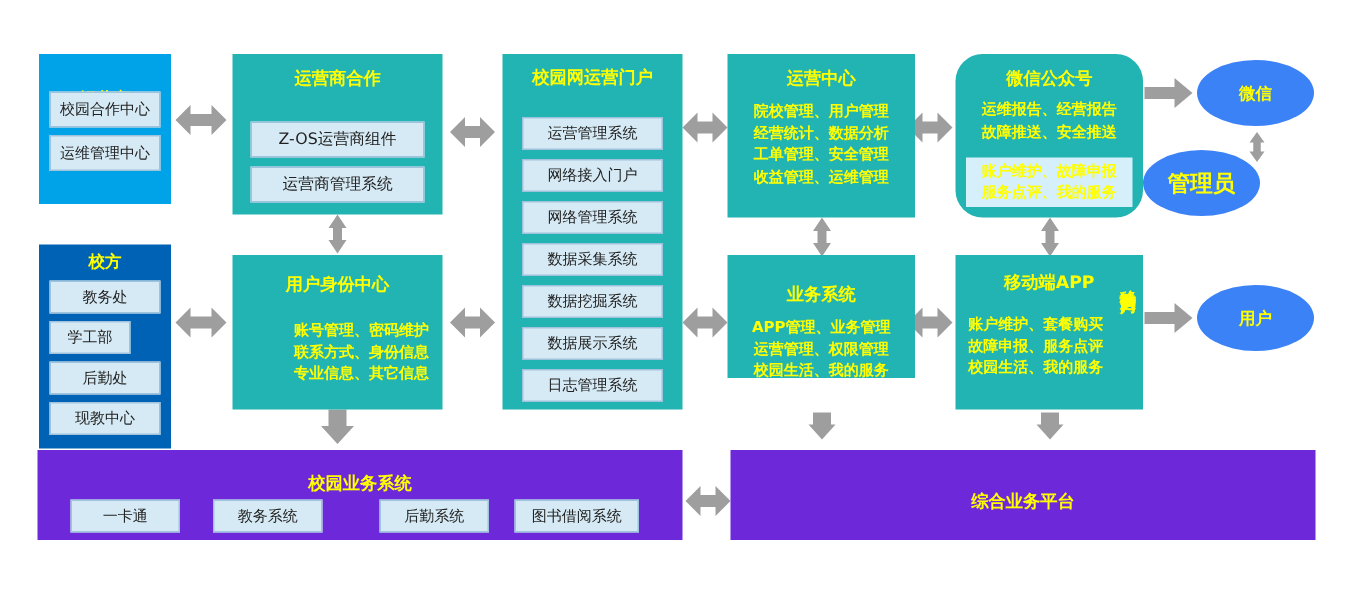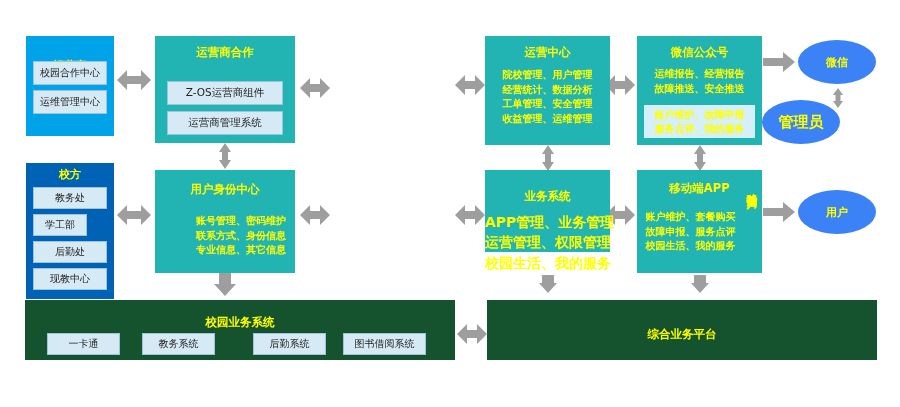--- a/index.html
+++ b/index.html
@@ -1,21 +1,21 @@
 <!DOCTYPE html>
 <html><head>
 <meta charset="utf-8">
 <style>
   html,body{margin:0;padding:0;background:#ffffff;}
   body{width:900px;height:407px;position:relative;overflow:hidden;
        font-family:"DejaVu Sans","Liberation Sans",sans-serif;}
   #canvas{position:absolute;left:0;top:0;width:900px;height:407px;}
   .box{position:absolute;box-sizing:border-box;}
   .teal{background:#22b3b3;}
-  .blue{background:#14532d;}
+  .blue{background:#6d28d9;}
   .lightblue{background:#00a2e8;}
   .darkblue{background:#0062b4;margin-top:28px;}
   .hdr{color:#ffff00;font-weight:bold;text-align:center;width:100%;}
   .sub{background:#d6eaf5;border:1px solid #9fc3dd;color:#222;
        text-align:center;display:flex;align-items:center;justify-content:center;
        box-sizing:border-box;}
   .lines{color:#ffff00;font-weight:bold;text-align:center;line-height:1.45;}
   .lines div{white-space:nowrap;}
   .innerbox{background:#d6f0fb;color:#ffff00;font-weight:bold;text-align:center;
             line-height:1.4;display:flex;flex-direction:column;align-items:center;
@@ -134,41 +134,51 @@
 
   <div class="box teal" style="left:155px;top:170px;width:140px;height:103px;padding-top:12px;">
     <div class="hdr" style="font-size:11.5px;">用户身份中心</div>
     <div class="lines" style="position:absolute;left:16px;top:44px;width:100%;font-size:10px;">
       <div>账号管理、密码维护</div>
       <div>联系方式、身份信息</div>
       <div>专业信息、其它信息</div>
     </div>
   </div>
 
+  <div class="box teal" style="left:335px;top:36px;width:120px;height:237px;padding-top:8px;">
+    <div class="hdr" style="font-size:11.5px;">校园网运营门户</div>
+    <div class="sub" style="position:absolute;left:13px;top:42px;width:94px;height:22px;font-size:10px;">运营管理系统</div>
+    <div class="sub" style="position:absolute;left:13px;top:70px;width:94px;height:22px;font-size:10px;">网络接入门户</div>
+    <div class="sub" style="position:absolute;left:13px;top:98px;width:94px;height:22px;font-size:10px;">网络管理系统</div>
+    <div class="sub" style="position:absolute;left:13px;top:126px;width:94px;height:22px;font-size:10px;">数据采集系统</div>
+    <div class="sub" style="position:absolute;left:13px;top:154px;width:94px;height:22px;font-size:10px;">数据挖掘系统</div>
+    <div class="sub" style="position:absolute;left:13px;top:182px;width:94px;height:22px;font-size:10px;">数据展示系统</div>
+    <div class="sub" style="position:absolute;left:13px;top:210px;width:94px;height:22px;font-size:10px;">日志管理系统</div>
+  </div>
 
   <div class="box teal" style="left:485px;top:36px;width:125px;height:109px;padding-top:9px;">
     <div class="hdr" style="font-size:11.5px;">运营中心</div>
     <div class="lines" style="position:absolute;left:0;top:32px;width:100%;font-size:10px;">
       <div>院校管理、用户管理</div>
       <div>经营统计、数据分析</div>
       <div>工单管理、安全管理</div>
       <div>收益管理、运维管理</div>
     </div>
   </div>
 
   <div class="box teal" style="left:485px;top:170px;width:125px;height:82px;padding-top:19px;">
     <div class="hdr" style="font-size:11.5px;">业务系统</div>
-    <div class="lines" style="position:absolute;left:0;top:42px;width:100%;font-size:14px;">
+    <div class="lines" style="position:absolute;left:0;top:42px;width:100%;font-size:10px;">
       <div>APP管理、业务管理</div>
       <div>运营管理、权限管理</div>
       <div>校园生活、我的服务</div>
     </div>
   </div>
 
-  <div class="box teal" style="left:637px;top:36px;width:125px;height:109px;padding-top:9px;">
+  <div class="box teal" style="left:637px;top:36px;width:125px;height:109px;padding-top:9px;border-radius:18px;">
     <div class="hdr" style="font-size:11.5px;">微信公众号</div>
     <div class="lines" style="position:absolute;left:0;top:31px;width:100%;font-size:10px;">
       <div>运维报告、经营报告</div>
       <div>故障推送、安全推送</div>
     </div>
     <div class="innerbox" style="position:absolute;left:7px;top:69px;width:111px;height:33px;font-size:10px;">
       <div>账户维护、故障申报</div>
       <div>服务点评、我的服务</div>
     </div>
   </div>

